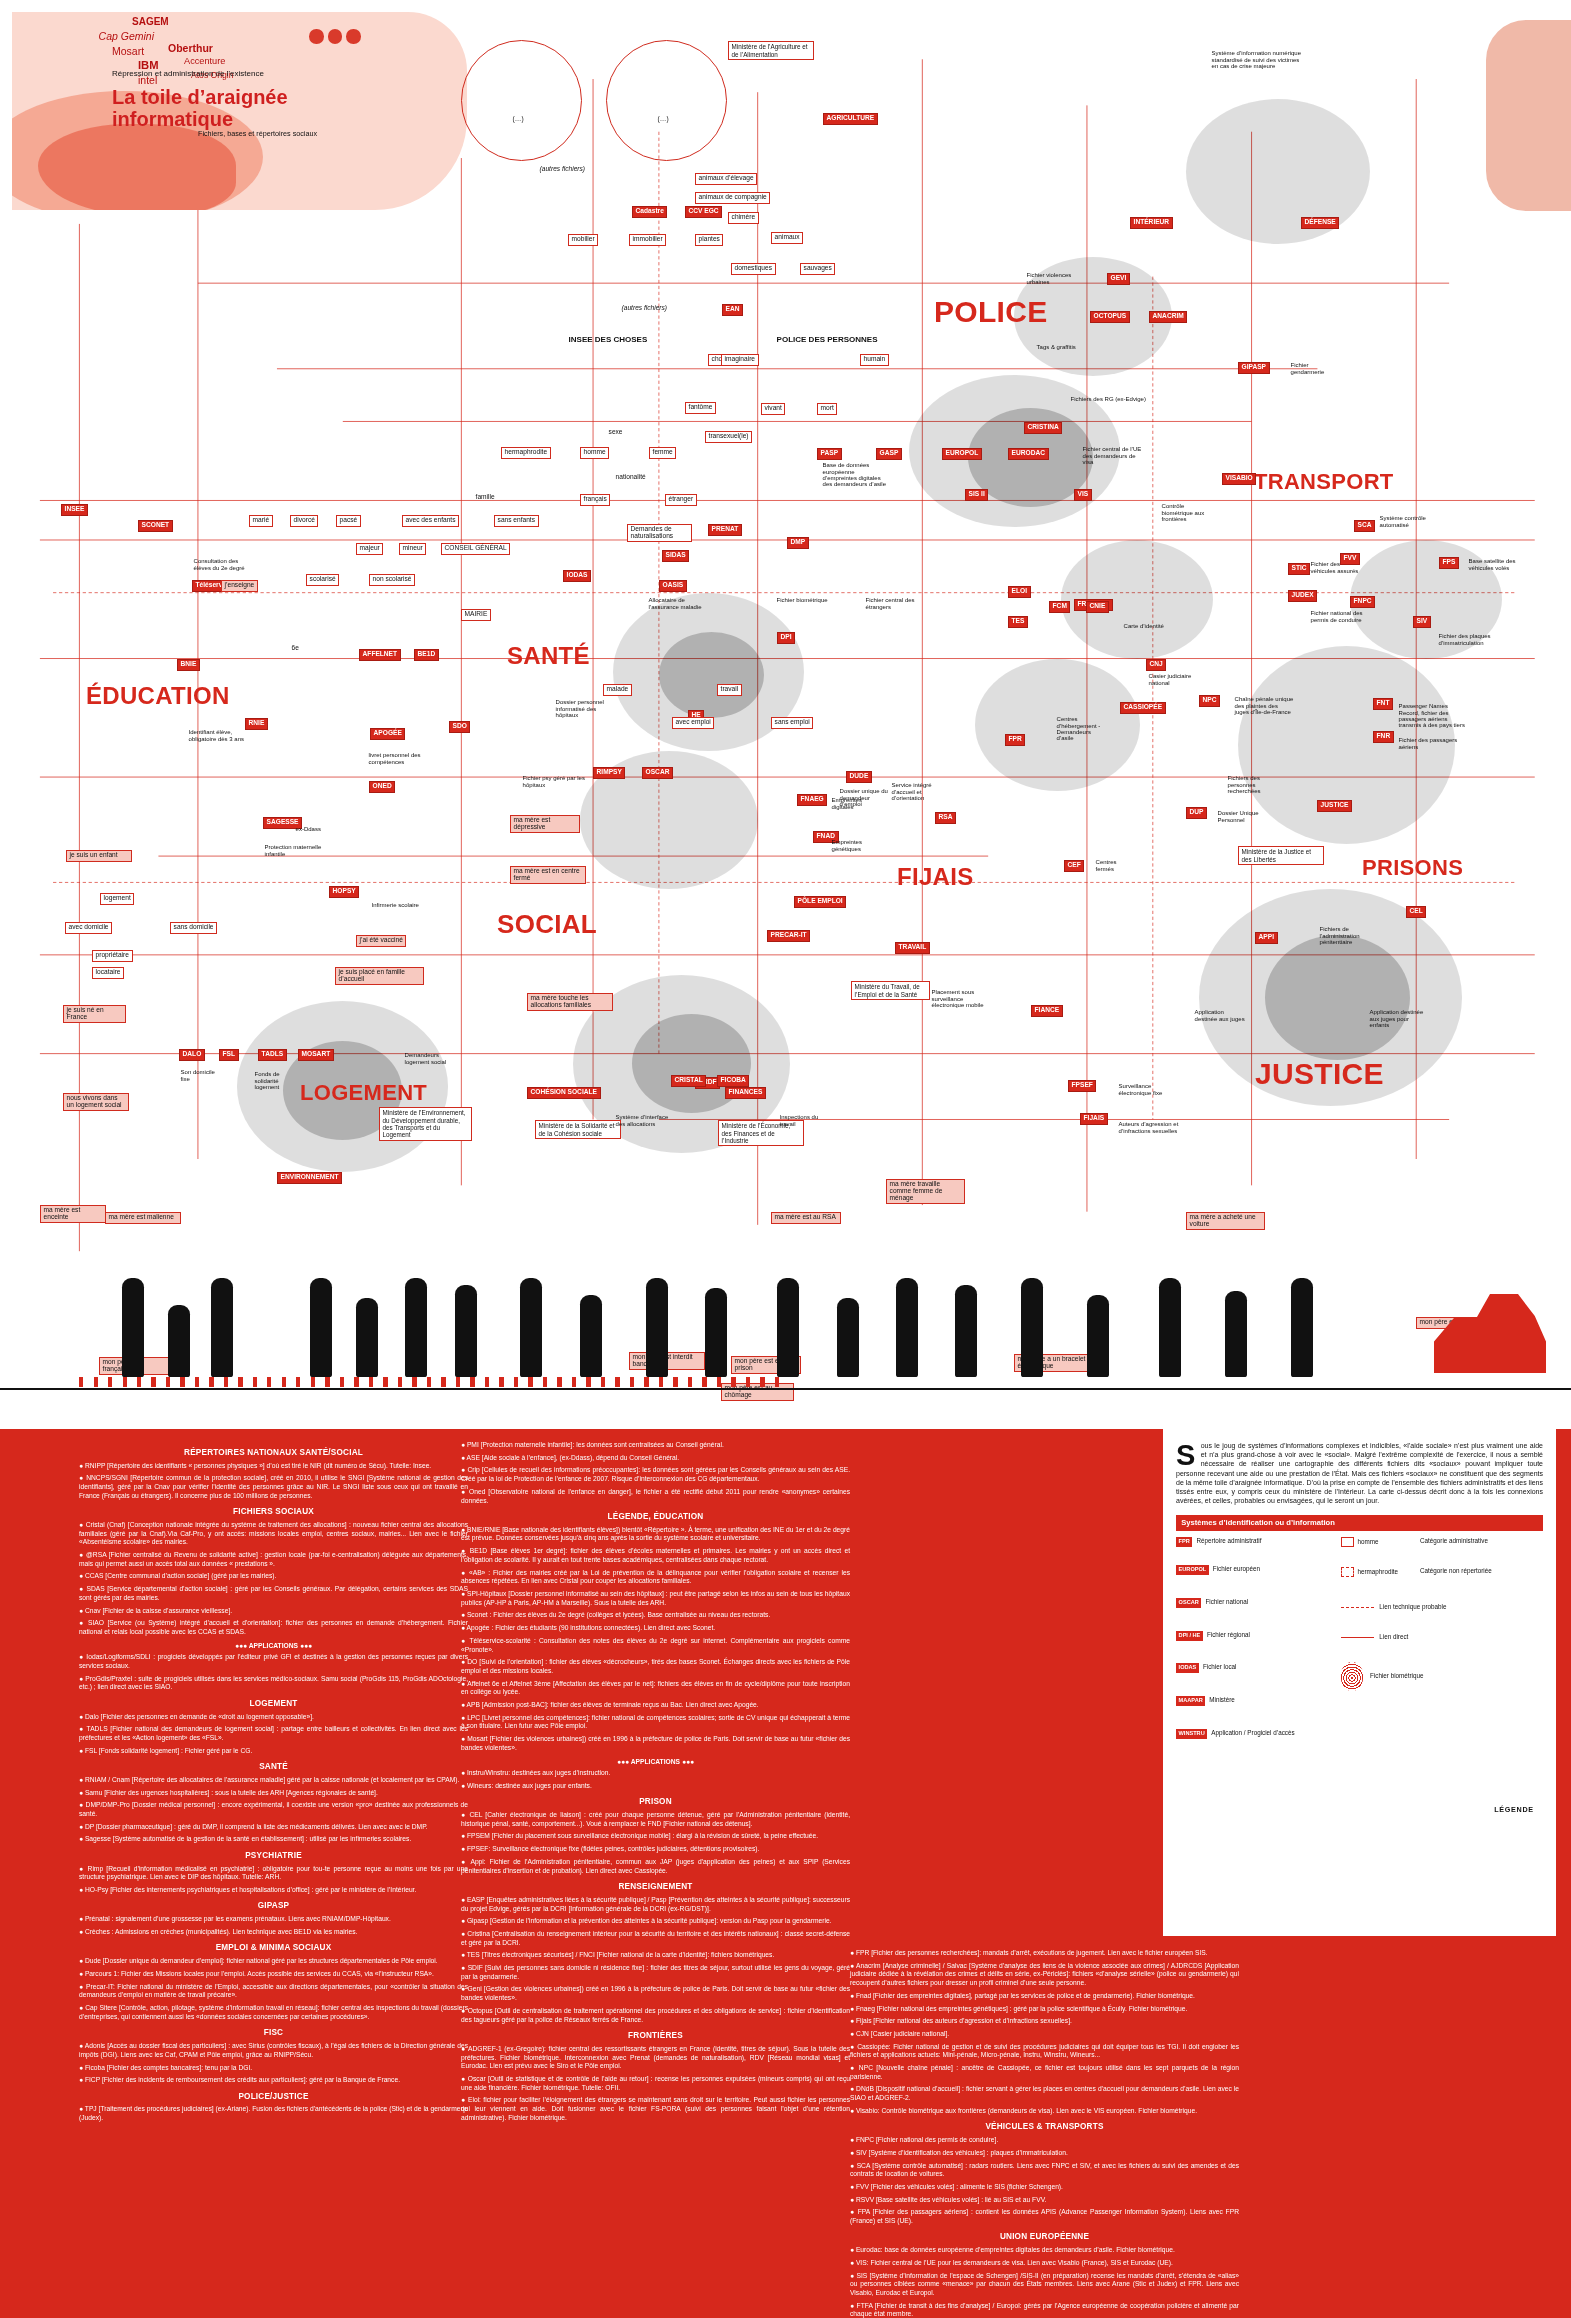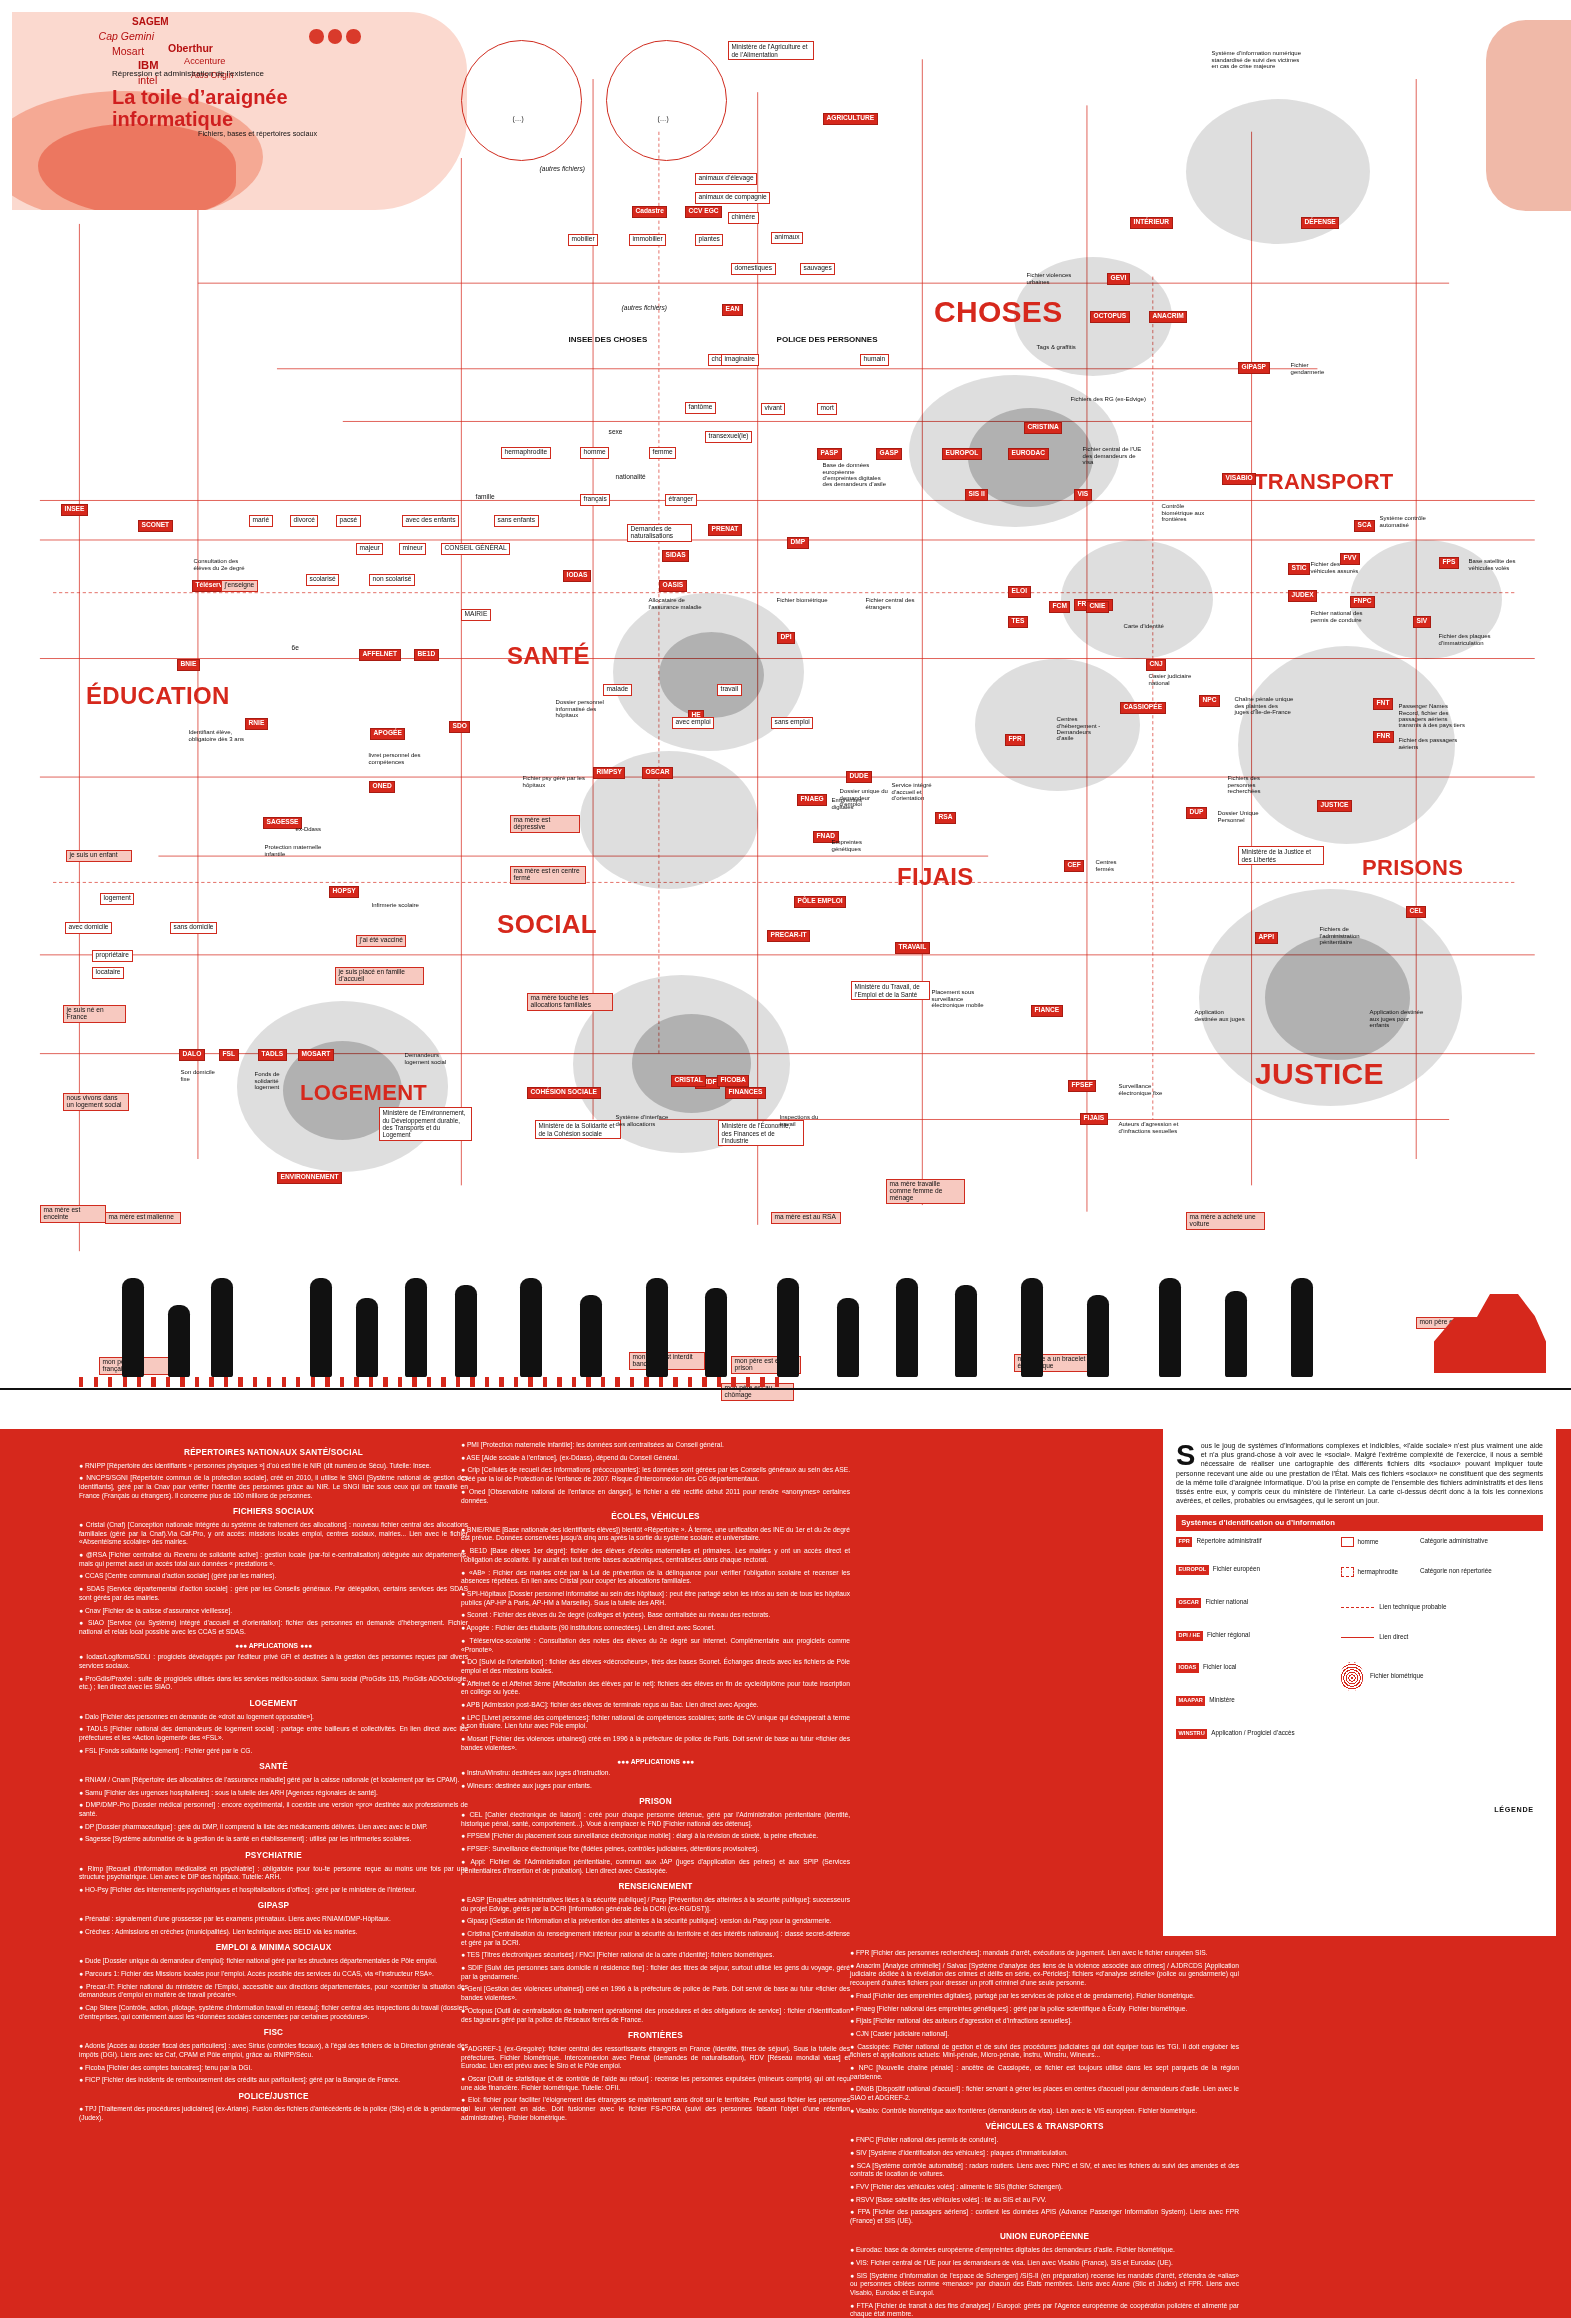--- a/index.html
+++ b/index.html
@@ -151,21 +151,21 @@
     <div class="cloud" style="left:1014px;top:257px;width:158px;height:119px;"></div>
     <div class="cloud" style="left:1186px;top:99px;width:184px;height:145px;"></div>
 
     <div class="circleout" style="left:461px;top:40px;width:119px;height:119px;"></div>
     <div class="circleout" style="left:606px;top:40px;width:119px;height:119px;"></div>
     <div class="node plain" style="left:510px;top:115px;">(…)</div>
     <div class="node plain" style="left:655px;top:115px;">(…)</div>
     <div class="node italic" style="left:537px;top:165px;">(autres fichiers)</div>
     <div class="node italic" style="left:619px;top:304px;">(autres fichiers)</div>
 
-    <div class="bigcat" style="left:934px;top:295px;font-size:30px;">CHOSES</div>
+    <div class="bigcat" style="left:934px;top:295px;font-size:30px;">POLICE</div>
     <div class="bigcat" style="left:1254px;top:469px;font-size:22px;">TRANSPORT</div>
     <div class="bigcat" style="left:507px;top:642px;font-size:24px;">SANTÉ</div>
     <div class="bigcat" style="left:86px;top:682px;font-size:24px;">ÉDUCATION</div>
     <div class="bigcat" style="left:497px;top:909px;font-size:26px;">SOCIAL</div>
     <div class="bigcat" style="left:897px;top:863px;font-size:24px;">FIJAIS</div>
     <div class="bigcat" style="left:1362px;top:855px;font-size:22px;">PRISONS</div>
     <div class="bigcat" style="left:300px;top:1080px;font-size:22px;">LOGEMENT</div>
     <div class="bigcat" style="left:1255px;top:1057px;font-size:30px;">JUSTICE</div>
 
     <div class="node plain" style="left:566px;top:335px;font-weight:bold;font-size:8px;">INSEE DES CHOSES</div>
@@ -459,21 +459,21 @@
       <div class="lg-h">POLICE/JUSTICE</div>
       <p class="lg-p bullet">TPJ [Traitement des procédures judiciaires] (ex-Ariane). Fusion des fichiers d’antécédents de la police (Stic) et de la gendarmerie (Judex).</p>
     </div>
 
     <div class="col c2">
       <p class="lg-p bullet">PMI [Protection maternelle infantile]: les données sont centralisées au Conseil général.</p>
       <p class="lg-p bullet">ASE [Aide sociale à l’enfance], (ex-Ddass), dépend du Conseil Général.</p>
       <p class="lg-p bullet">Crip [Cellules de recueil des informations préoccupantes]: les données sont gérées par les Conseils généraux au sein des ASE. Créé par la loi de Protection de l’enfance de 2007. Risque d’interconnexion des CG départementaux.</p>
       <p class="lg-p bullet">Oned [Observatoire national de l’enfance en danger], le fichier a été rectifié début 2011 pour rendre «anonymes» certaines données.</p>
 
-      <div class="lg-h">ÉCOLES, VÉHICULES</div>
+      <div class="lg-h">LÉGENDE, ÉDUCATION</div>
       <p class="lg-p bullet">BNIE/RNIE [Base nationale des identifiants élèves]) bientôt «Répertoire ». À terme, une unification des INE du 1er et du 2e degré est prévue. Données conservées jusqu’à cinq ans après la sortie du système scolaire et universitaire.</p>
       <p class="lg-p bullet">BE1D [Base élèves 1er degré]: fichier des élèves d’écoles maternelles et primaires. Les mairies y ont un accès direct et l’obligation de scolarité. Il y aurait en tout trente bases académiques, centralisées dans chaque rectorat.</p>
       <p class="lg-p bullet">«AB» : Fichier des mairies créé par la Loi de prévention de la délinquance pour vérifier l’obligation scolaire et recenser les absences répétées. En lien avec Cristal pour couper les allocations familiales.</p>
       <p class="lg-p bullet">SPI-Hôpitaux [Dossier personnel informatisé au sein des hôpitaux] : peut être partagé selon les infos au sein de tous les hôpitaux publics (AP-HP à Paris, AP-HM à Marseille). Sous la tutelle des ARH.</p>
       <p class="lg-p bullet">Sconet : Fichier des élèves du 2e degré (collèges et lycées). Base centralisée au niveau des rectorats.</p>
       <p class="lg-p bullet">Apogée : Fichier des étudiants (90 institutions connectées). Lien direct avec Sconet.</p>
       <p class="lg-p bullet">Téléservice-scolarité : Consultation des notes des élèves du 2e degré sur internet. Complémentaire aux progiciels comme «Pronote».</p>
       <p class="lg-p bullet">DO [Suivi de l’orientation] : fichier des élèves «décrocheurs», tirés des bases Sconet. Échanges directs avec les fichiers de Pôle emploi et des missions locales.</p>
       <p class="lg-p bullet">Affelnet 6e et Affelnet 3ème [Affectation des élèves par le net]: fichiers des élèves en fin de cycle/diplôme pour toute inscription en collège ou lycée.</p>
       <p class="lg-p bullet">APB [Admission post-BAC]: fichier des élèves de terminale reçus au Bac. Lien direct avec Apogée.</p>

